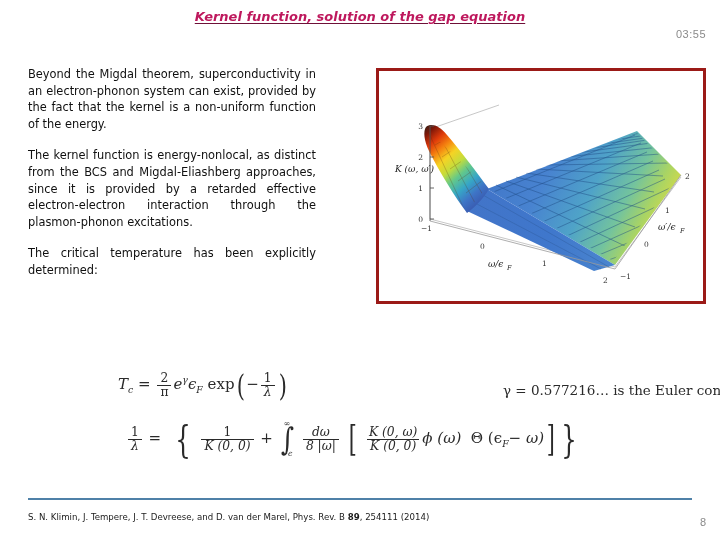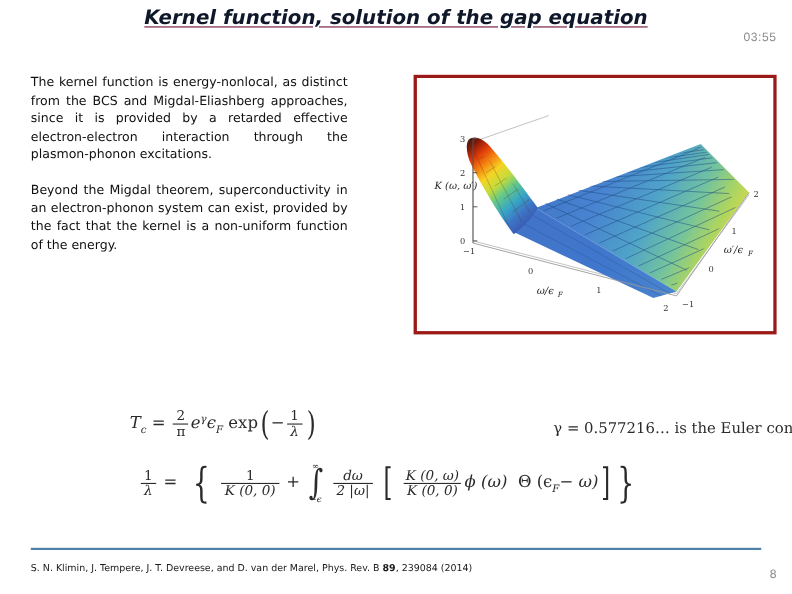--- a/index.html
+++ b/index.html
@@ -36,23 +36,23 @@
     left: 60px;
     top: 6px;
     width: 600px;
     text-align: center;
   }
   .title-line {
     display: inline-block;
     font-family: "DejaVu Sans", sans-serif;
     font-style: italic;
     font-weight: 600;
-    font-size: 18px;
+    font-size: 13px;
     line-height: 21px;
-    color: #0f172a;
+    color: #be185d;
     text-decoration: underline;
     text-decoration-color: #6E1038;
     text-underline-offset: 2px;
     white-space: nowrap;
   }
 
   
   .text-col {
     position: absolute;
     left: 28px;
@@ -189,22 +189,23 @@
 
 <div id="slide">
 
   <div class="clock">03:55</div>
 
   <div class="title-block">
     <div><span class="title-line">Kernel function, solution of the gap equation</span></div>
   </div>
 
   <div class="text-col">
+    <p class="para">Beyond the Migdal theorem, superconductivity in an electron-phonon system can exist, provided by the fact that the kernel is a non-uniform function of the energy.</p>
     <p class="para">The kernel function is energy-nonlocal, as distinct from the BCS and Migdal-Eliashberg approaches, since it is provided by a retarded effective electron-electron interaction through the plasmon-phonon excitations.</p>
-    <p class="para">Beyond the Migdal theorem, superconductivity in an electron-phonon system can exist, provided by the fact that the kernel is a non-uniform function of the energy.</p>
+    <p class="para">The critical temperature has been explicitly determined:</p>
   </div>
 
   <div class="figure-box">
     <svg width="324" height="230" viewBox="0 0 324 230">
       <defs>
         <linearGradient id="ridgeGrad" x1="0" y1="0" x2="0.65" y2="1">
           <stop offset="0%" stop-color="#2B2118"></stop>
           <stop offset="9%" stop-color="#7E1708"></stop>
           <stop offset="20%" stop-color="#DE3A0A"></stop>
           <stop offset="31%" stop-color="#F58410"></stop>
@@ -377,31 +378,31 @@
         <span class="den it">K (0, 0)</span>
       </span>
       <span>+</span>
       <span class="intsym">
         <span class="lim">∞</span>
         <span class="glyph">∫</span>
         <span class="lim it">−ϵ</span>
       </span>
       <span class="frac">
         <span class="num it">dω</span>
-        <span class="den it">2 |ω|</span>
+        <span class="den it">8 |ω|</span>
       </span>
       <span class="bigbracket">[</span>
       <span class="frac">
         <span class="num it">K (0, ω)</span>
         <span class="den it">K (0, 0)</span>
       </span><span class="it">ϕ (ω)</span>
       &nbsp;<span>Θ (ϵ</span><sub class="s it">F</sub><span class="it">− ω)</span><span class="bigbracket">]</span><span class="bigbrace">}</span>
     </div>
 
   </div>
 
   <div class="footer-rule"></div>
   <div class="citation">
-    <span>S. N. Klimin, J. Tempere, J. T. Devreese, and D. van der Marel, Phys. Rev. B </span><b>89</b><span>, 239084 (2014)</span>
+    <span>S. N. Klimin, J. Tempere, J. T. Devreese, and D. van der Marel, Phys. Rev. B </span><b>89</b><span>, 254111 (2014)</span>
   </div>
   <div class="page-num">8</div>
 
 </div>
 
 </body></html>

